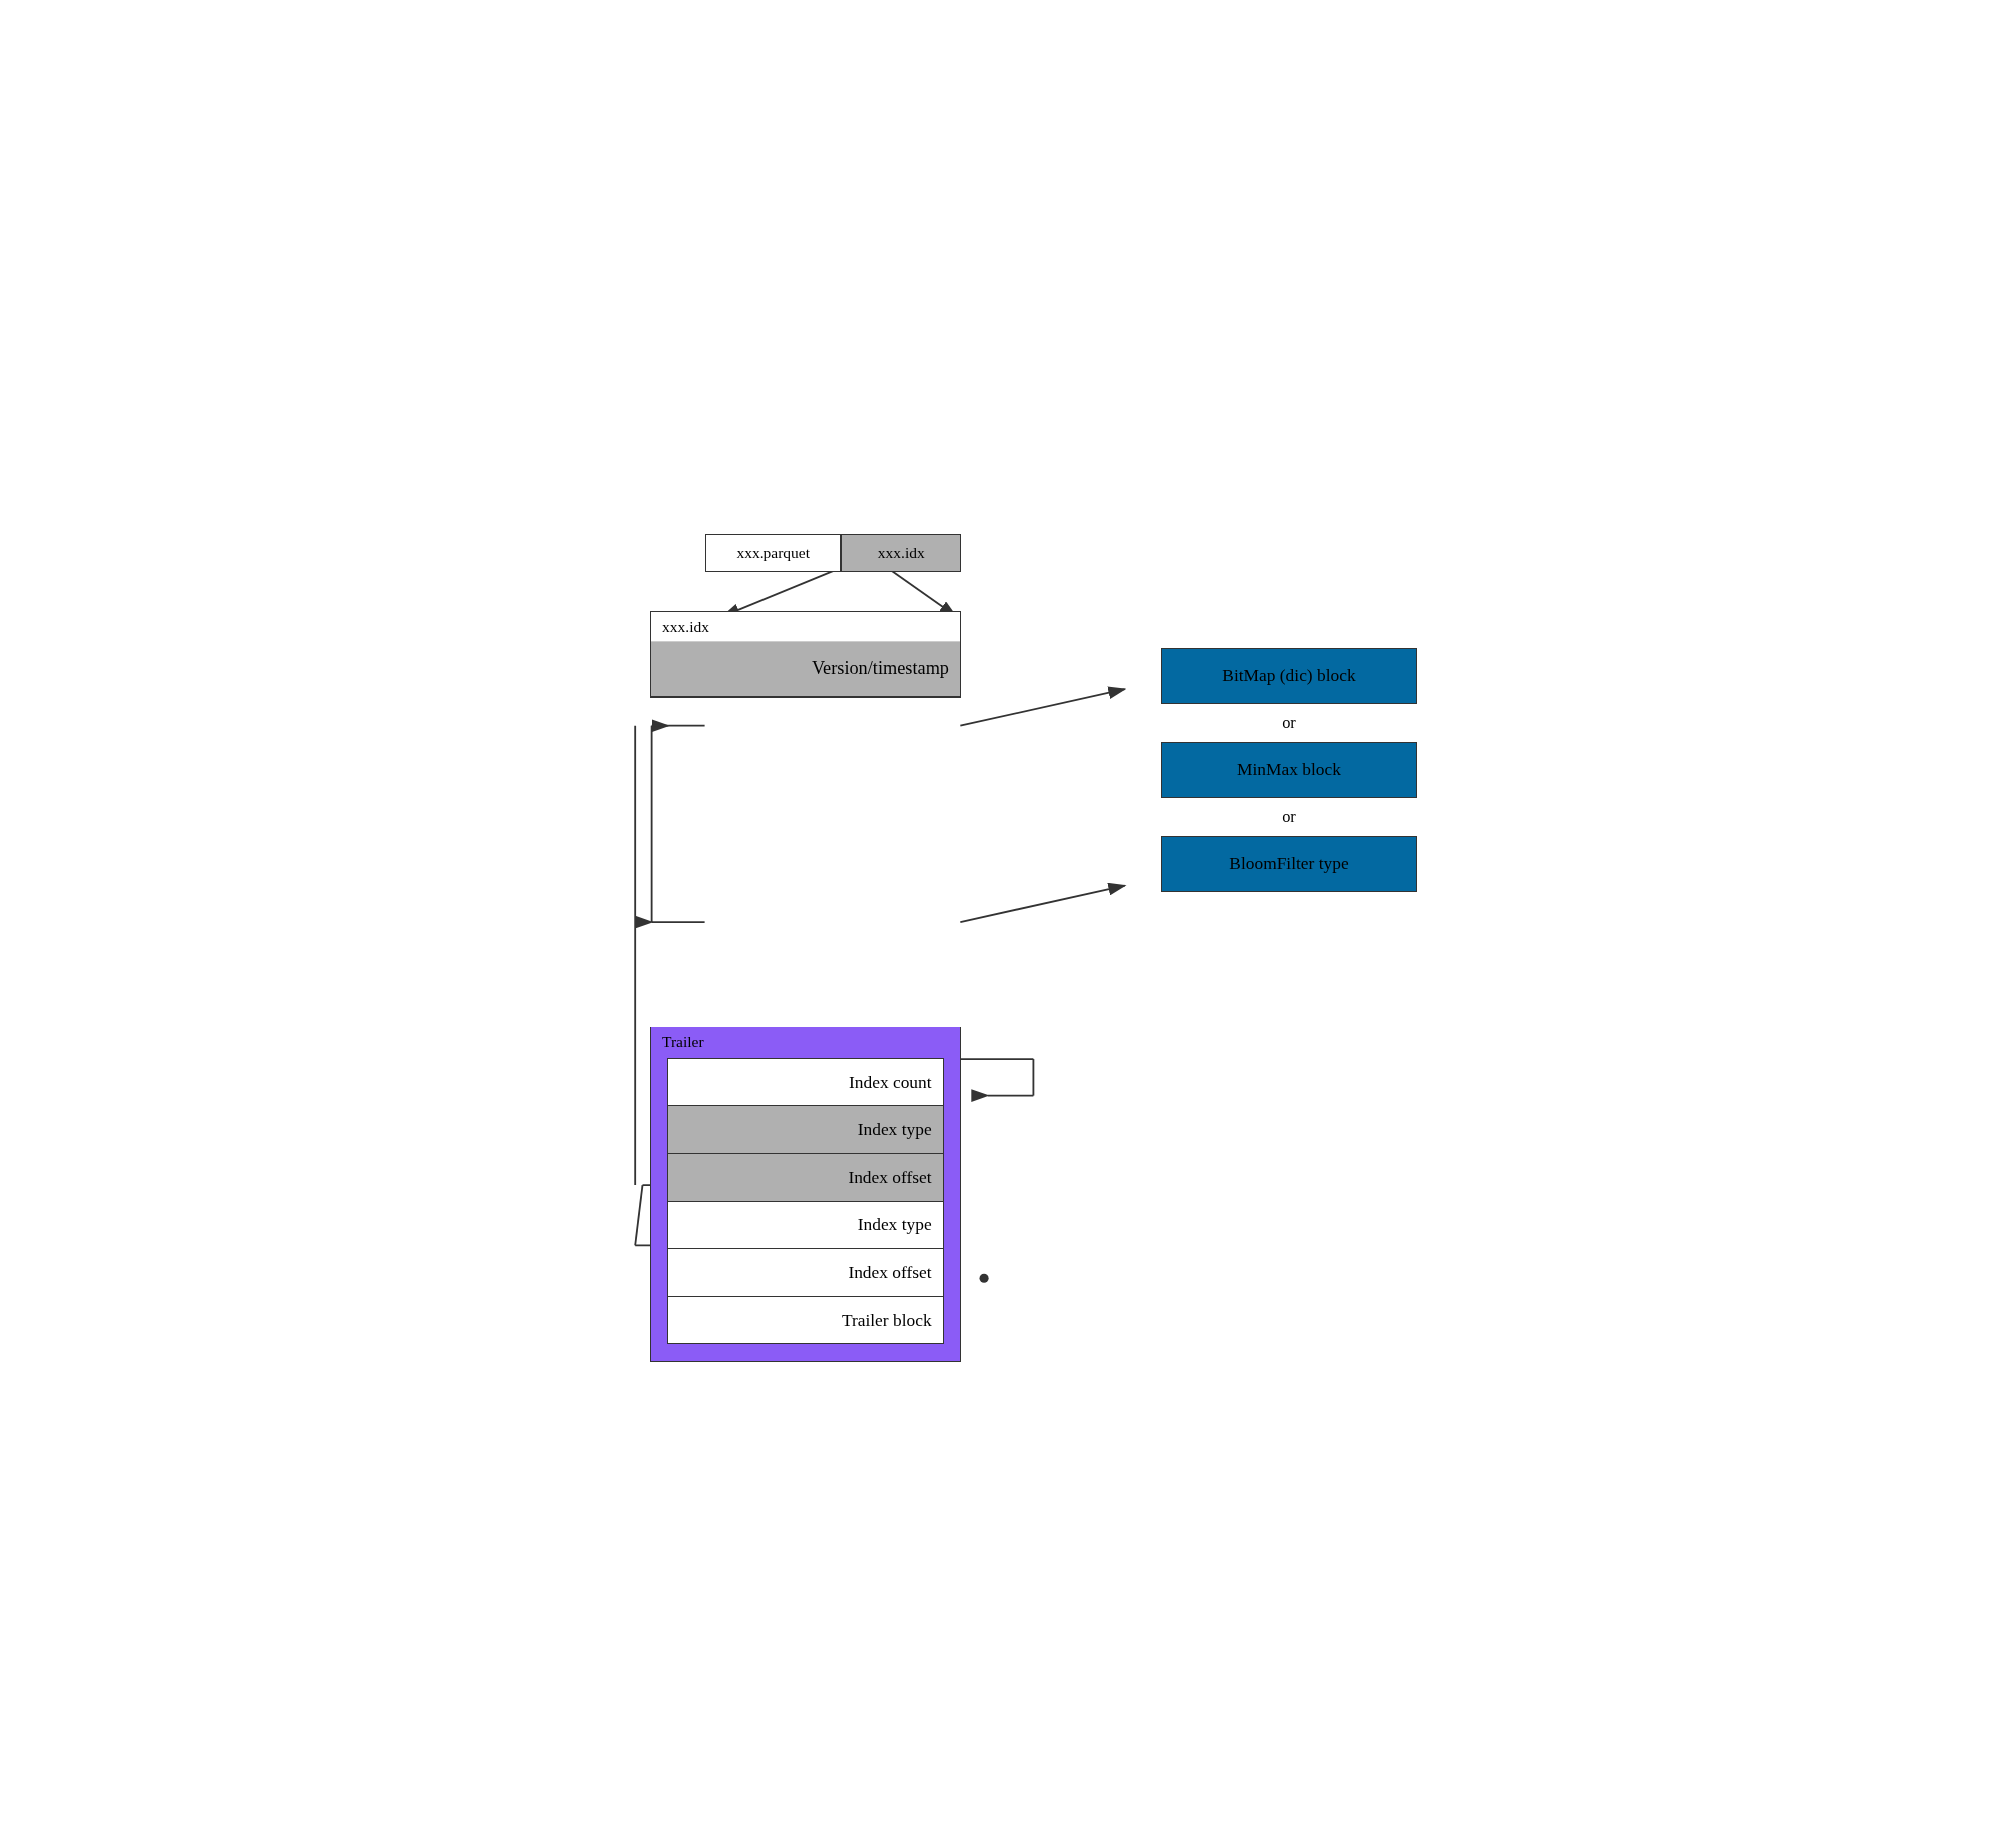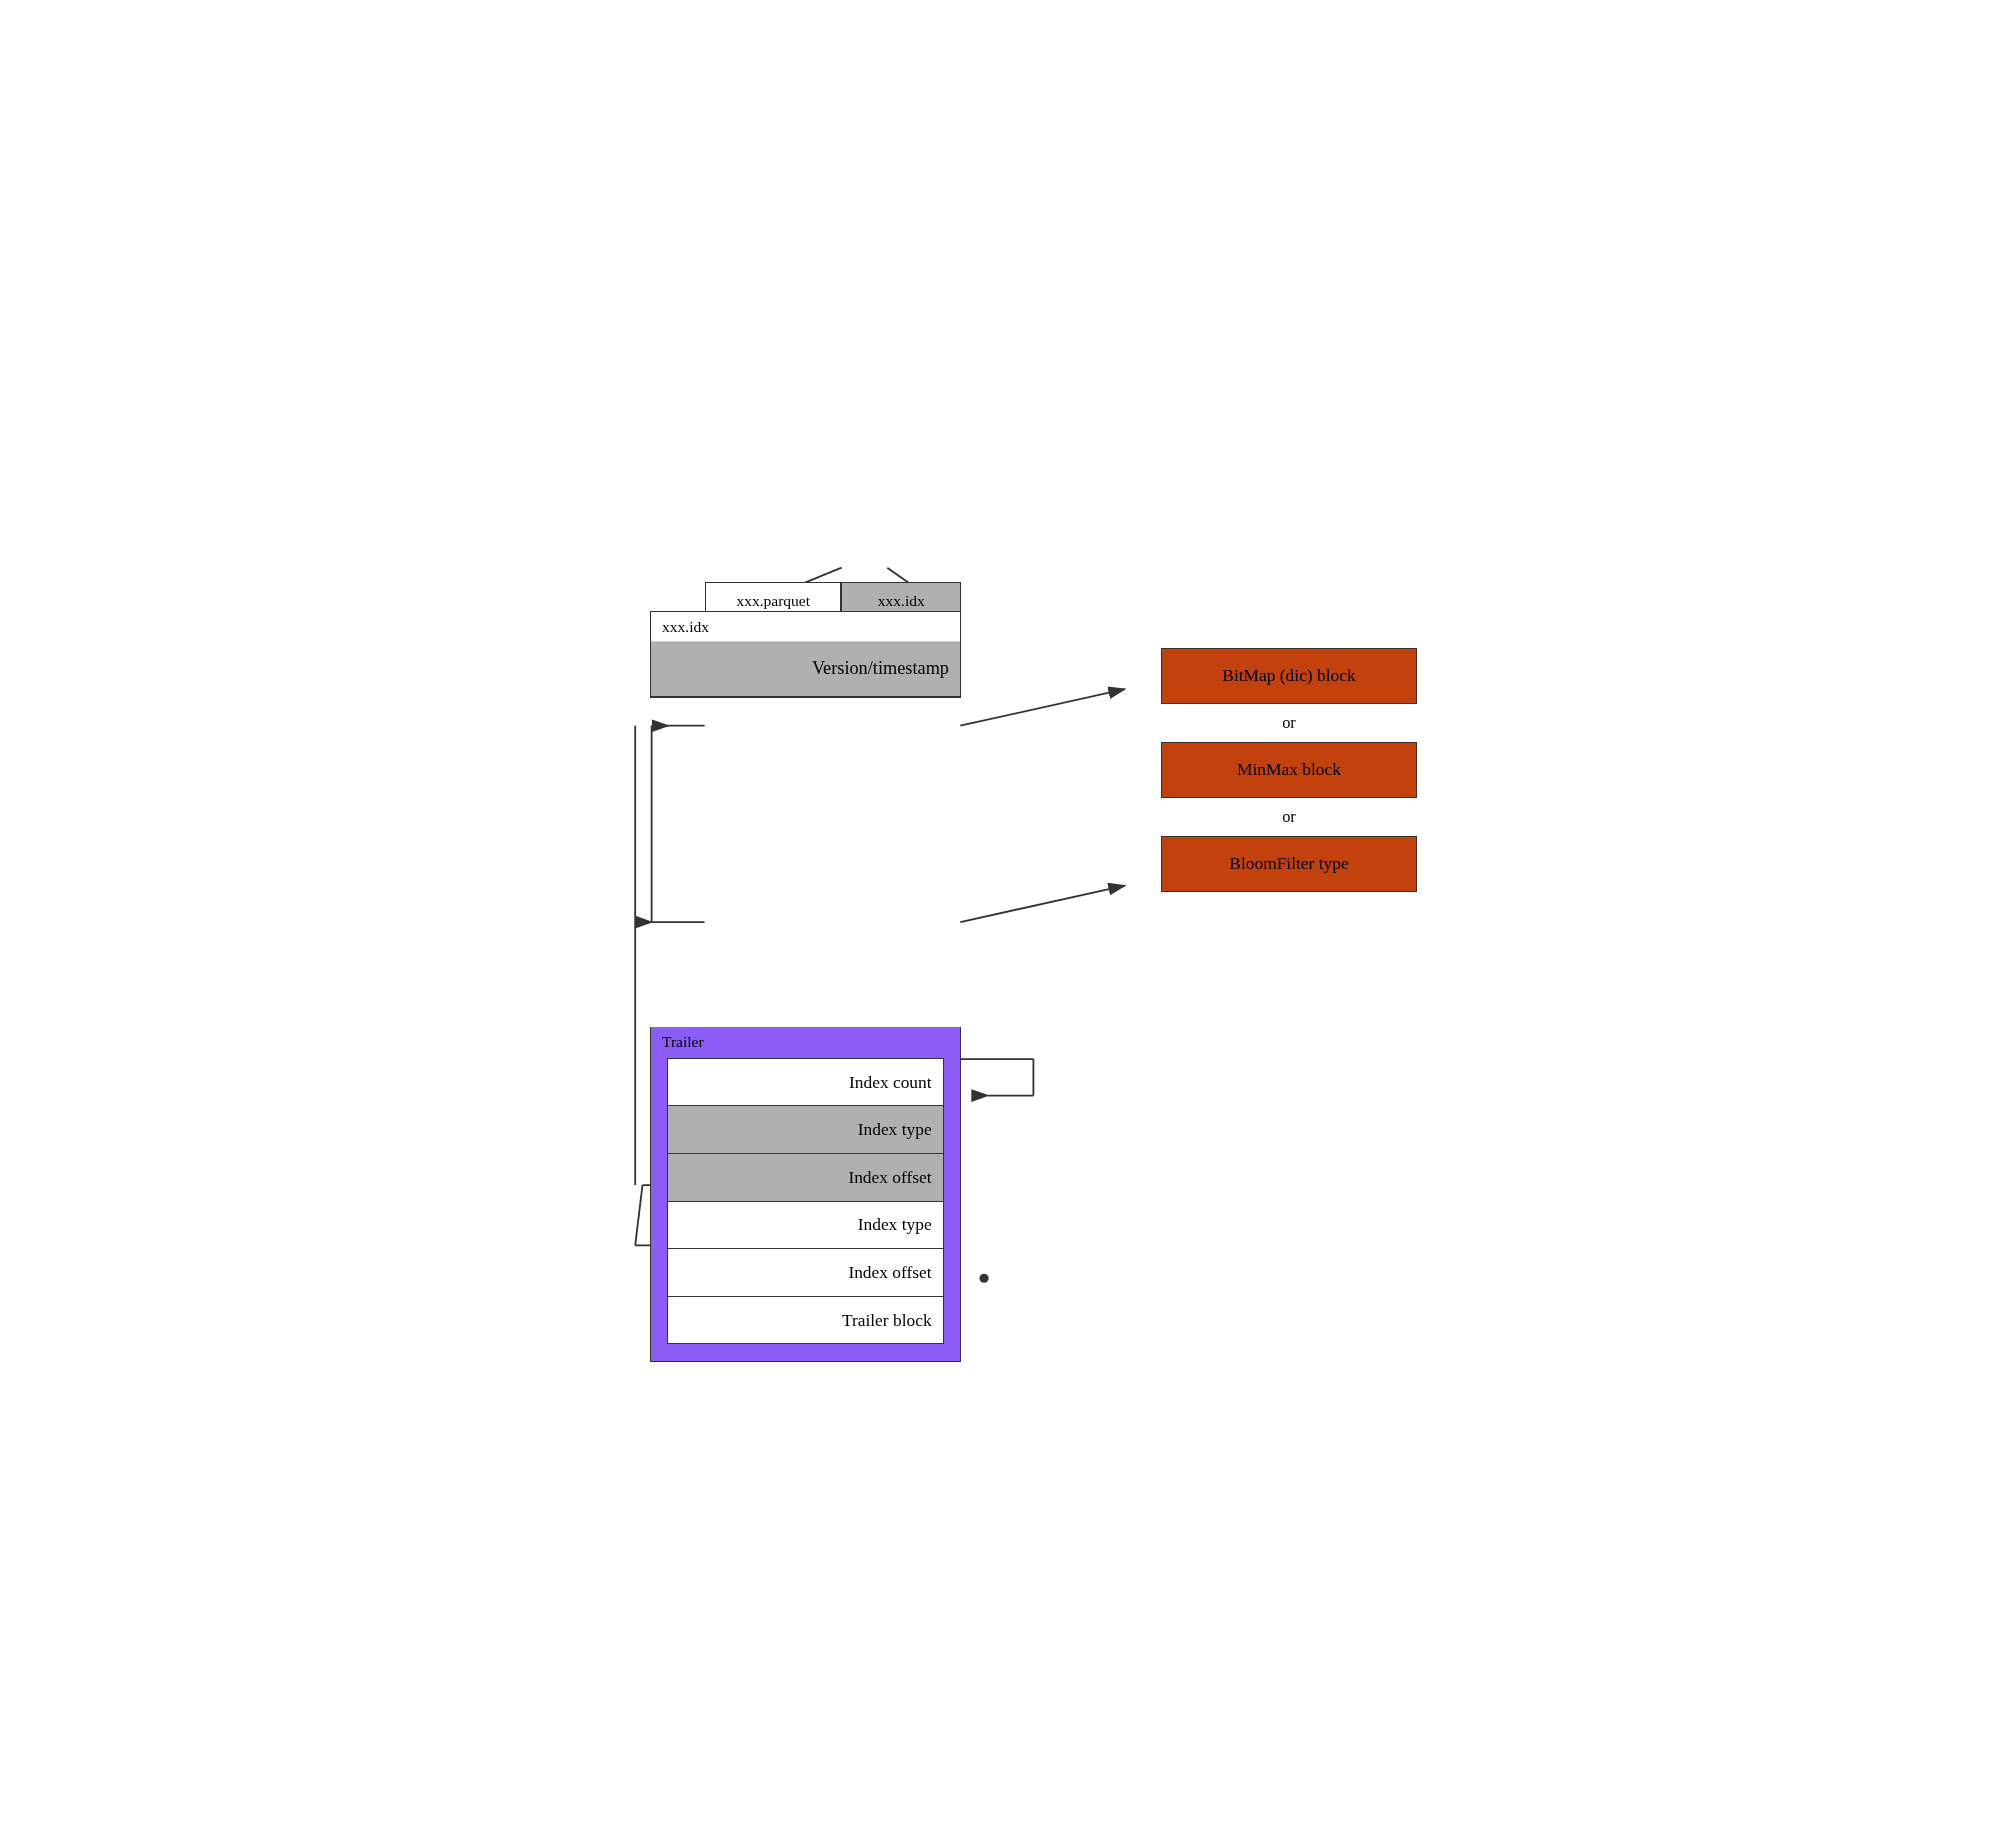--- a/index.html
+++ b/index.html
@@ -17,21 +17,20 @@
       position: relative;
       width: 822px;
       height: 777px;
     }
     .file-box {
       border: 1.8px solid #333;
       padding: 9.1px 16.4px;
       background: #fff;
       font-size: 15.5px;
       text-align: center;
-      margin-top: 48px;
     }
     .file-box-parquet {
       flex: 1.2;
     }
     .file-box-idx {
       flex: 1;
       background: #b0b0b0;
     }
 
     
@@ -101,21 +100,21 @@
       top: 119px;
       width: 256px;
       display: flex;
       flex-direction: column;
       align-items: center;
       gap: 0;
     }
     .block-type-box {
       border: 1.8px solid #333;
       padding: 16.4px 22px;
-      background: #c2410c;
+      background: #0369a1;
       font-size: 17.4px;
       text-align: center;
       width: 100%;
     }
     .or-label {
       font-size: 16.4px;
       padding: 9.1px 0;
       text-align: center;
     }
 

